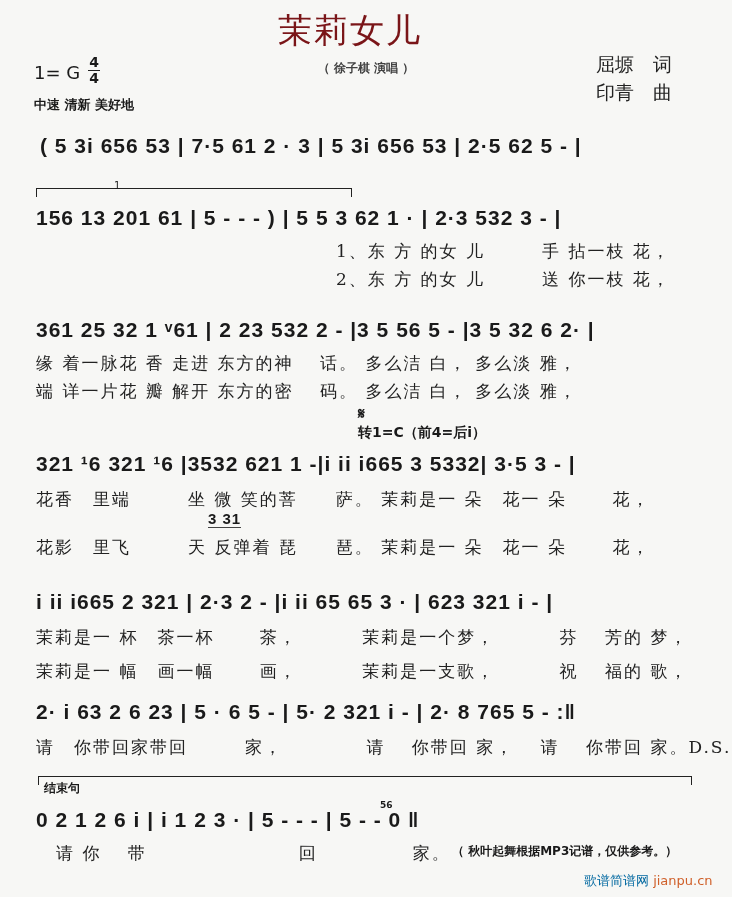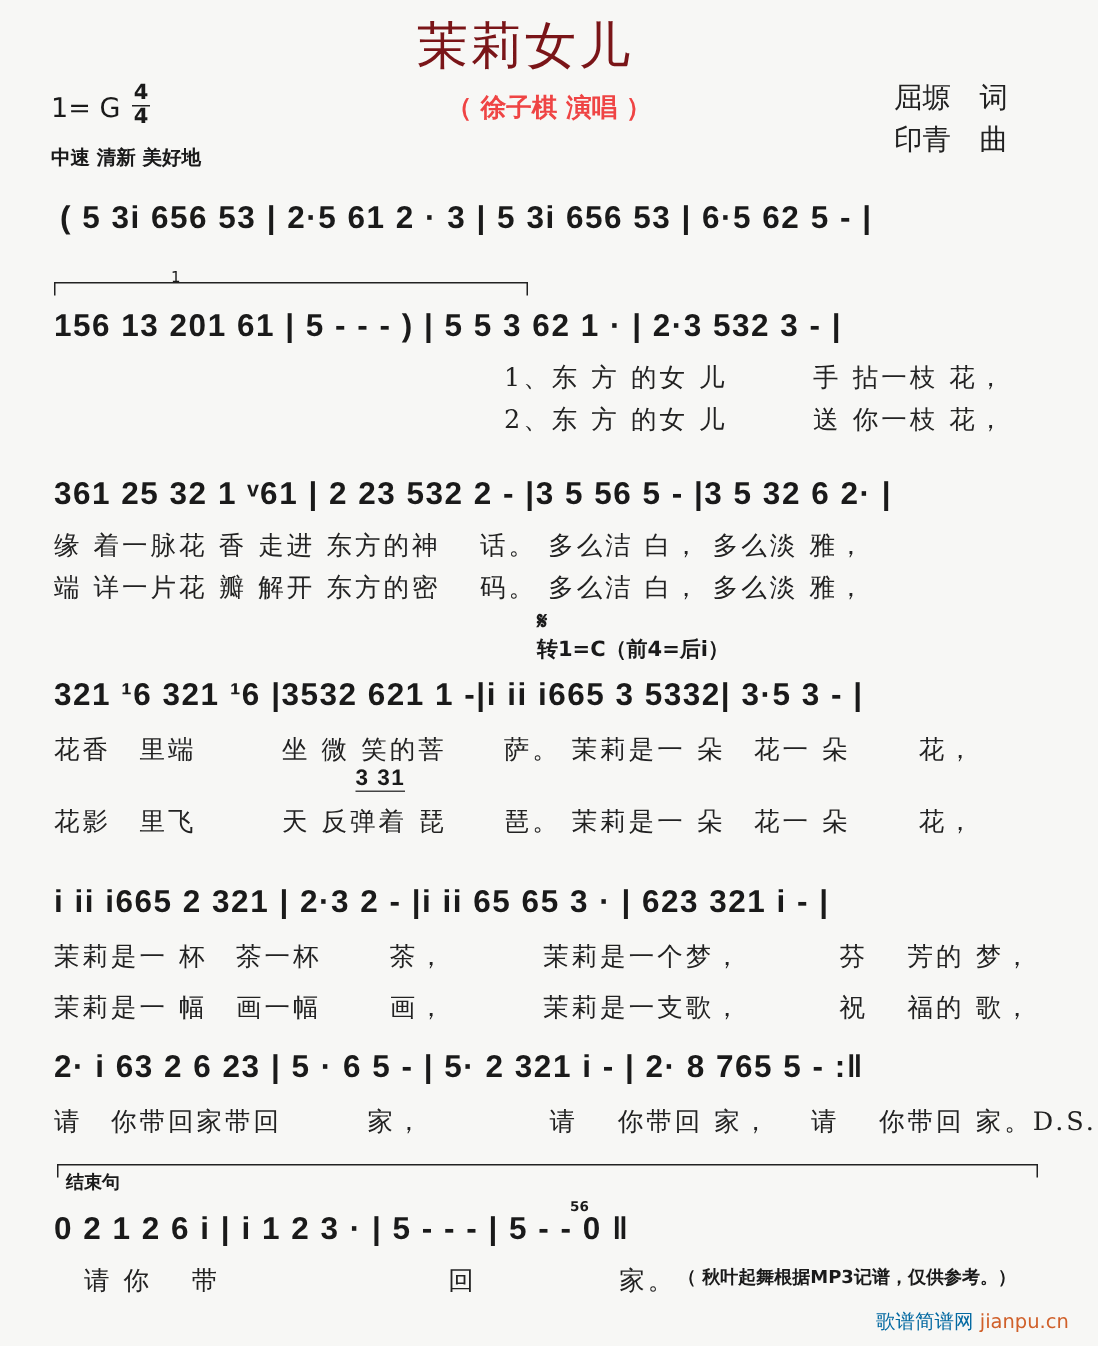--- a/index.html
+++ b/index.html
@@ -1,21 +1,21 @@
 <!DOCTYPE html>
 <html><head>
 <meta charset="utf-8">
 <style>
   html,body{margin:0;padding:0;}
   body{width:732px;height:897px;background:#f7f7f5;position:relative;overflow:hidden;
        font-family:"DejaVu Sans","Liberation Sans",sans-serif;color:#1a1a1a;}
   .abs{position:absolute;white-space:nowrap;}
   .title{left:0;width:700px;top:8px;text-align:center;font-size:34px;color:#7a1518;letter-spacing:2px;
          font-family:"DejaVu Sans",sans-serif;}
-  .singer{left:0;width:732px;top:60px;text-align:center;font-size:17px;font-weight:bold;color:#ef4444;}
+  .singer{left:0;width:732px;top:60px;text-align:center;font-size:12px;font-weight:bold;color:#404040;}
   .key{left:34px;top:62px;font-size:18px;}
   .timesig{left:88px;top:55px;display:inline-flex;flex-direction:column;align-items:center;font-size:14px;font-weight:bold;line-height:15px;}
   .timesig .bar{border-top:1.5px solid #222;width:12px;}
   .tempo{left:34px;top:96px;font-size:13px;font-weight:bold;}
   .credit{font-family:Liberation Serif, serif;font-size:19px;color:#222;}
   .notes{font-size:21px;font-weight:bold;letter-spacing:1px;font-family:"Liberation Sans","DejaVu Sans",sans-serif;}
   .lyric{font-size:17px;font-family:"DejaVu Serif","Liberation Serif",serif;letter-spacing:2px;color:#222;}
   .small{font-size:14px;font-weight:bold;}
   .bracket{border-top:1.5px solid #222;height:8px;border-left:1.5px solid #222;border-right:1.5px solid #222;}
   .u1{border-bottom:1.5px solid #444;}
@@ -30,37 +30,37 @@
 <div class="abs key">1= G</div>
 <div class="abs timesig">
   <span>4</span>
   <span class="bar"></span>
   <span>4</span>
 </div>
 <div class="abs tempo">中速 清新 美好地</div>
 <div class="abs credit" style="left:596px;top:52px;">屈塬　词</div>
 <div class="abs credit" style="left:596px;top:80px;">印青　曲</div>
 
-<div class="abs notes" style="left:40px;top:134px;">( 5 3i 656 53 | 2·5 61 2 · 3 | 5 3i 656 53 | 6·5 62 5 - |</div>
+<div class="abs notes" style="left:40px;top:134px;">( 5 3i 656 53 | 7·5 61 2 · 3 | 5 3i 656 53 | 2·5 62 5 - |</div>
 
 <div class="abs bracket" style="left:36px;top:188px;width:314px;"></div>
 <div class="abs" style="left:114px;top:180px;font-size:10px;">1</div>
 <div class="abs notes" style="left:36px;top:206px;">156 13 201 61 | 5 - - - ) | 5 5 3 62 1 · | 2·3 532 3 - |</div>
 <div class="abs lyric" style="left:336px;top:240px;">1、东 方 的女 儿　　　手 拈一枝 花，</div>
 <div class="abs lyric" style="left:336px;top:268px;">2、东 方 的女 儿　　　送 你一枝 花，</div>
 
 <div class="abs notes" style="left:36px;top:318px;">361 25 32 1 ᵛ61 | 2 23 532 2 - |3 5 56 5 - |3 5 32 6 2· |</div>
 <div class="abs lyric" style="left:36px;top:352px;">缘 着一脉花 香 走进 东方的神　 话。 多么洁 白， 多么淡 雅，</div>
 <div class="abs lyric" style="left:36px;top:380px;">端 详一片花 瓣 解开 东方的密　 码。 多么洁 白， 多么淡 雅，</div>
 
 <div class="abs" style="left:358px;top:404px;font-size:16px;font-weight:bold;">𝄋</div>
 <div class="abs small" style="left:358px;top:424px;">转1=C（前4=后i）</div>
 <div class="abs notes" style="left:36px;top:452px;">321 ¹6 321 ¹6 |3532 621 1 -|i ii i665 3 5332| 3·5 3 - |</div>
 <div class="abs lyric" style="left:36px;top:488px;">花香　里端　　　坐 微 笑的菩　　萨。 茉莉是一 朵　花一 朵　　 花，</div>
-<div class="abs notes u1" style="left:208px;top:510px;font-size:15px;margin-left:29px;">3 31</div>
+<div class="abs notes u1" style="left:208px;top:510px;font-size:15px;">3 31</div>
 <div class="abs lyric" style="left:36px;top:536px;">花影　里飞　　　天 反弹着 琵　　琶。 茉莉是一 朵　花一 朵　　 花，</div>
 
 <div class="abs notes" style="left:36px;top:590px;">i ii i665 2 321 | 2·3 2 - |i ii 65 65 3 · | 623 321 i - |</div>
 <div class="abs lyric" style="left:36px;top:626px;">茉莉是一 杯　茶一杯　　 茶，　　　 茉莉是一个梦，　　　 芬　 芳的 梦，</div>
 <div class="abs lyric" style="left:36px;top:660px;">茉莉是一 幅　画一幅　　 画，　　　 茉莉是一支歌，　　　 祝　 福的 歌，</div>
 
 <div class="abs notes" style="left:36px;top:700px;">2· i 63 2 6 23 | 5 · 6 5 - | 5· 2 321 i - | 2· 8 765 5 - :‖</div>
 <div class="abs lyric" style="left:36px;top:736px;">请　你带回家带回　　　家，　　　　 请　 你带回 家，　 请　 你带回 家。D.S.</div>
 
 <div class="abs bracket" style="left:38px;top:776px;width:652px;border-right:1.5px solid #222;"></div>

